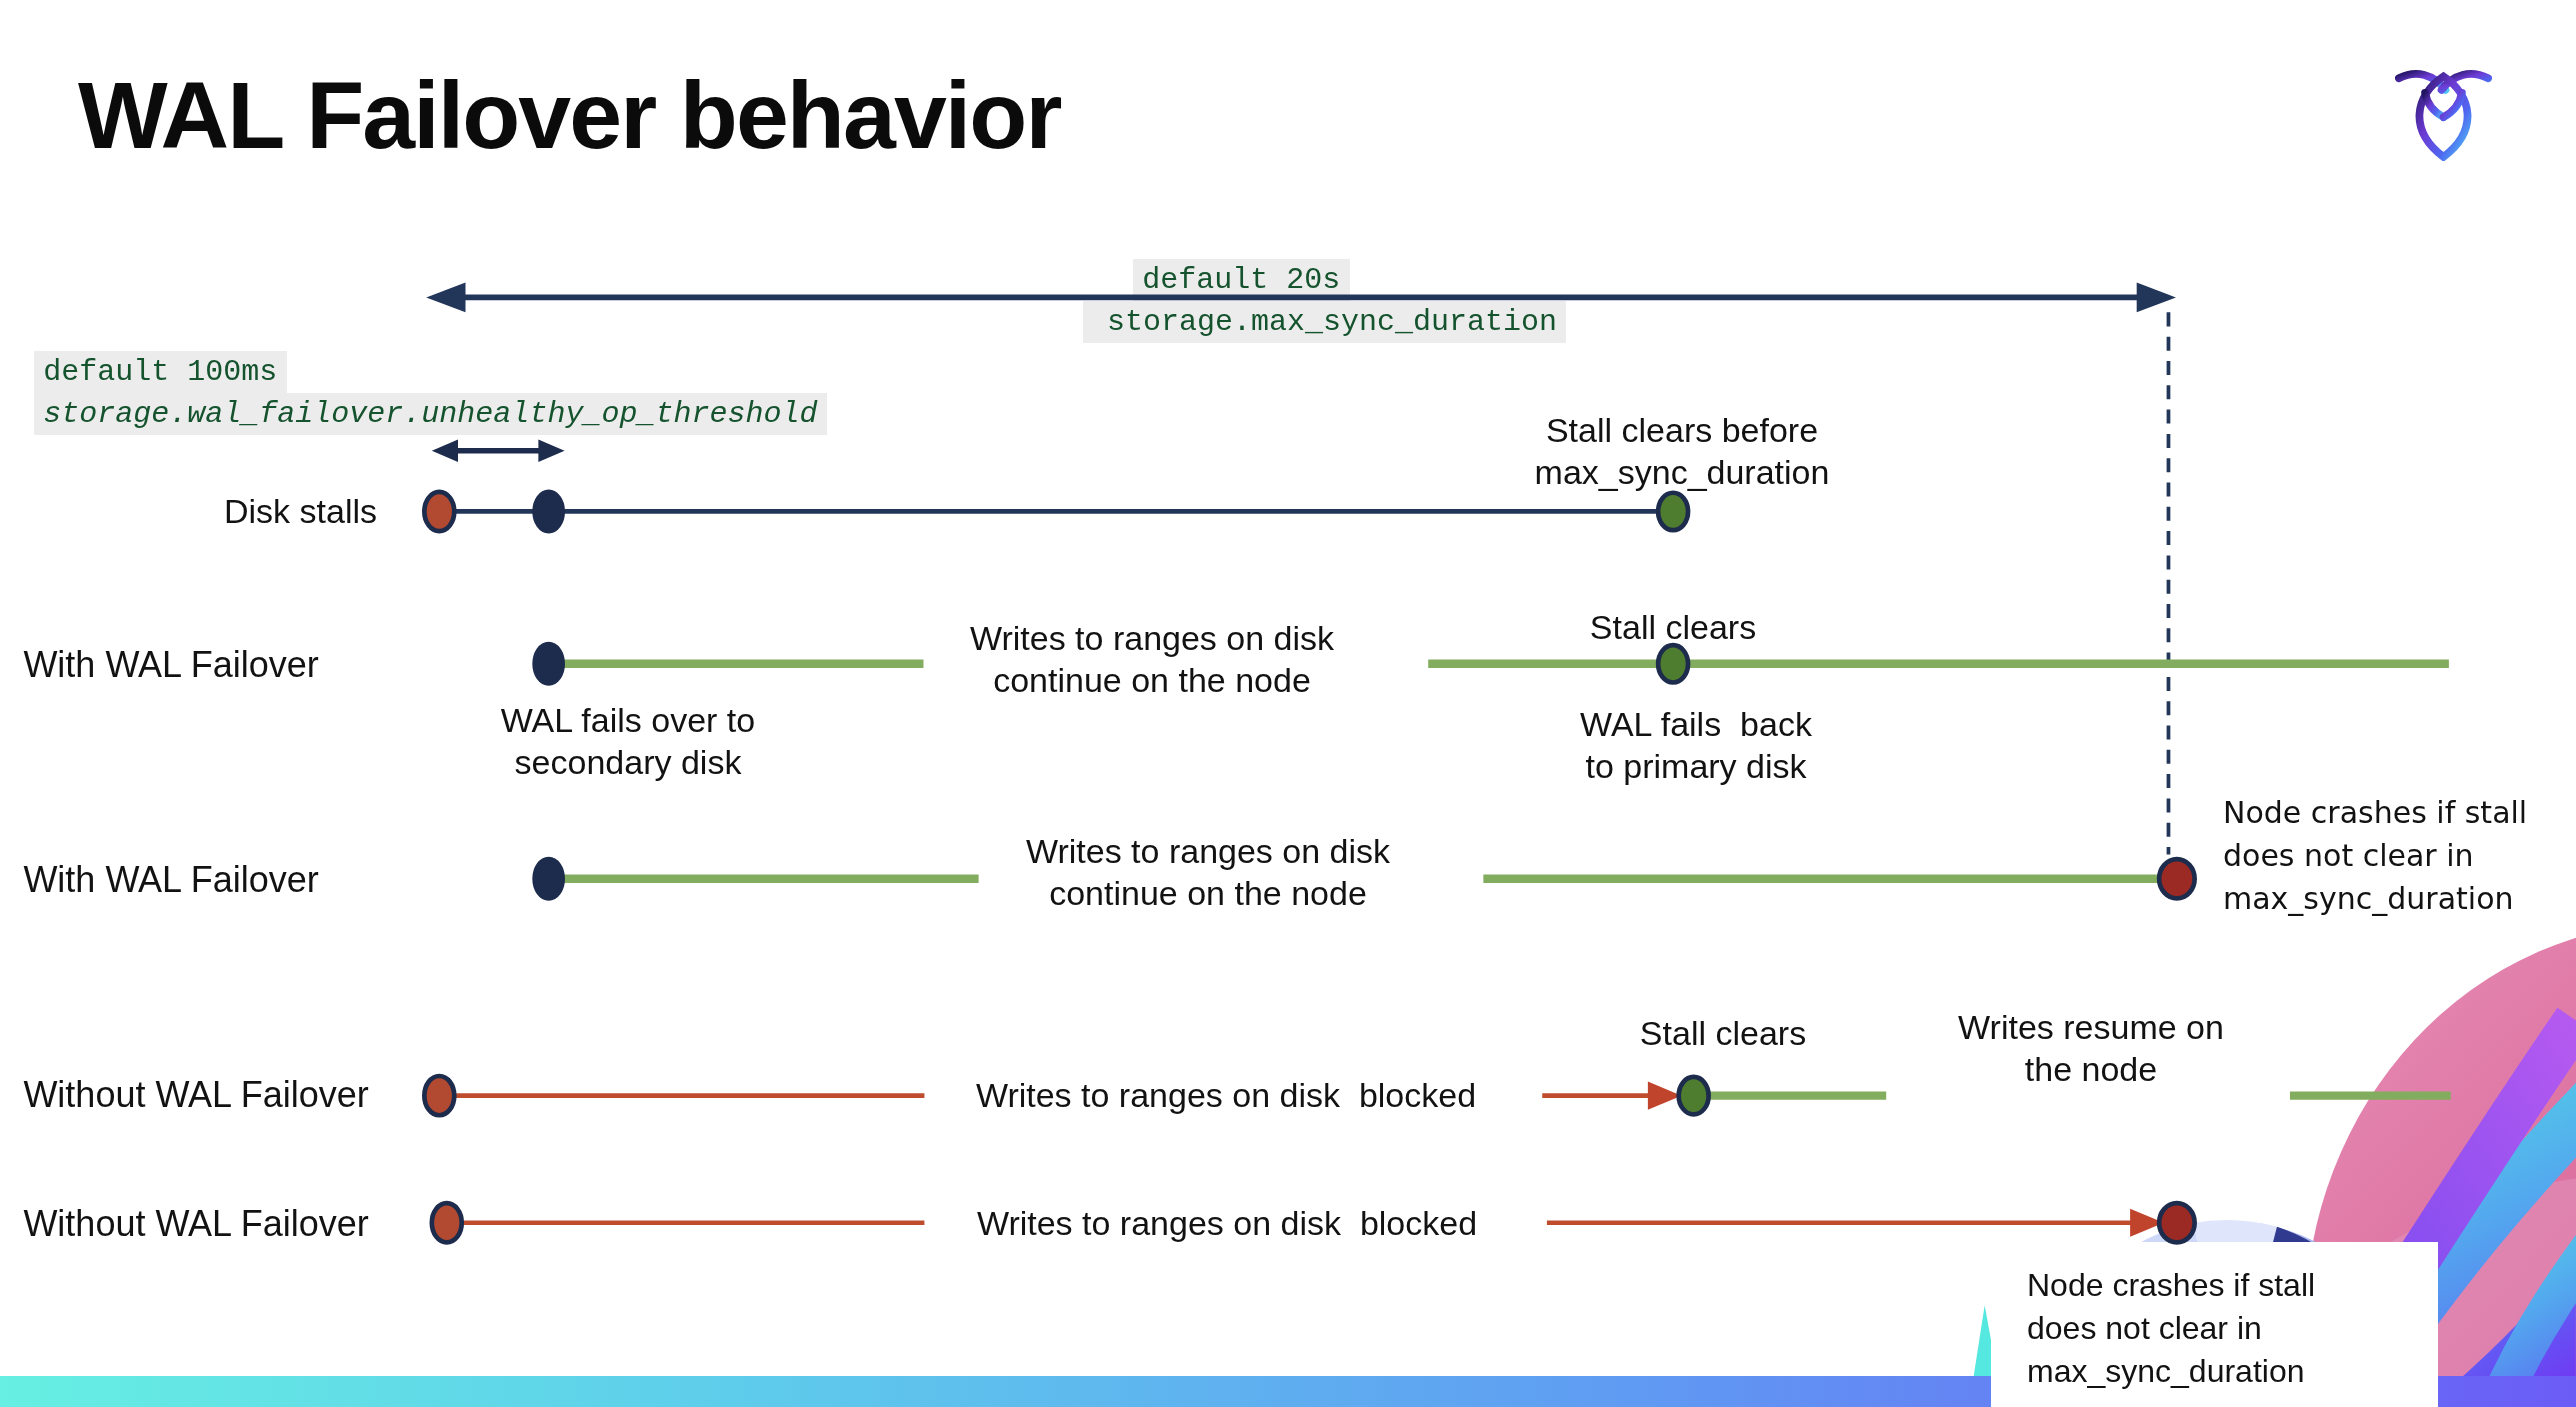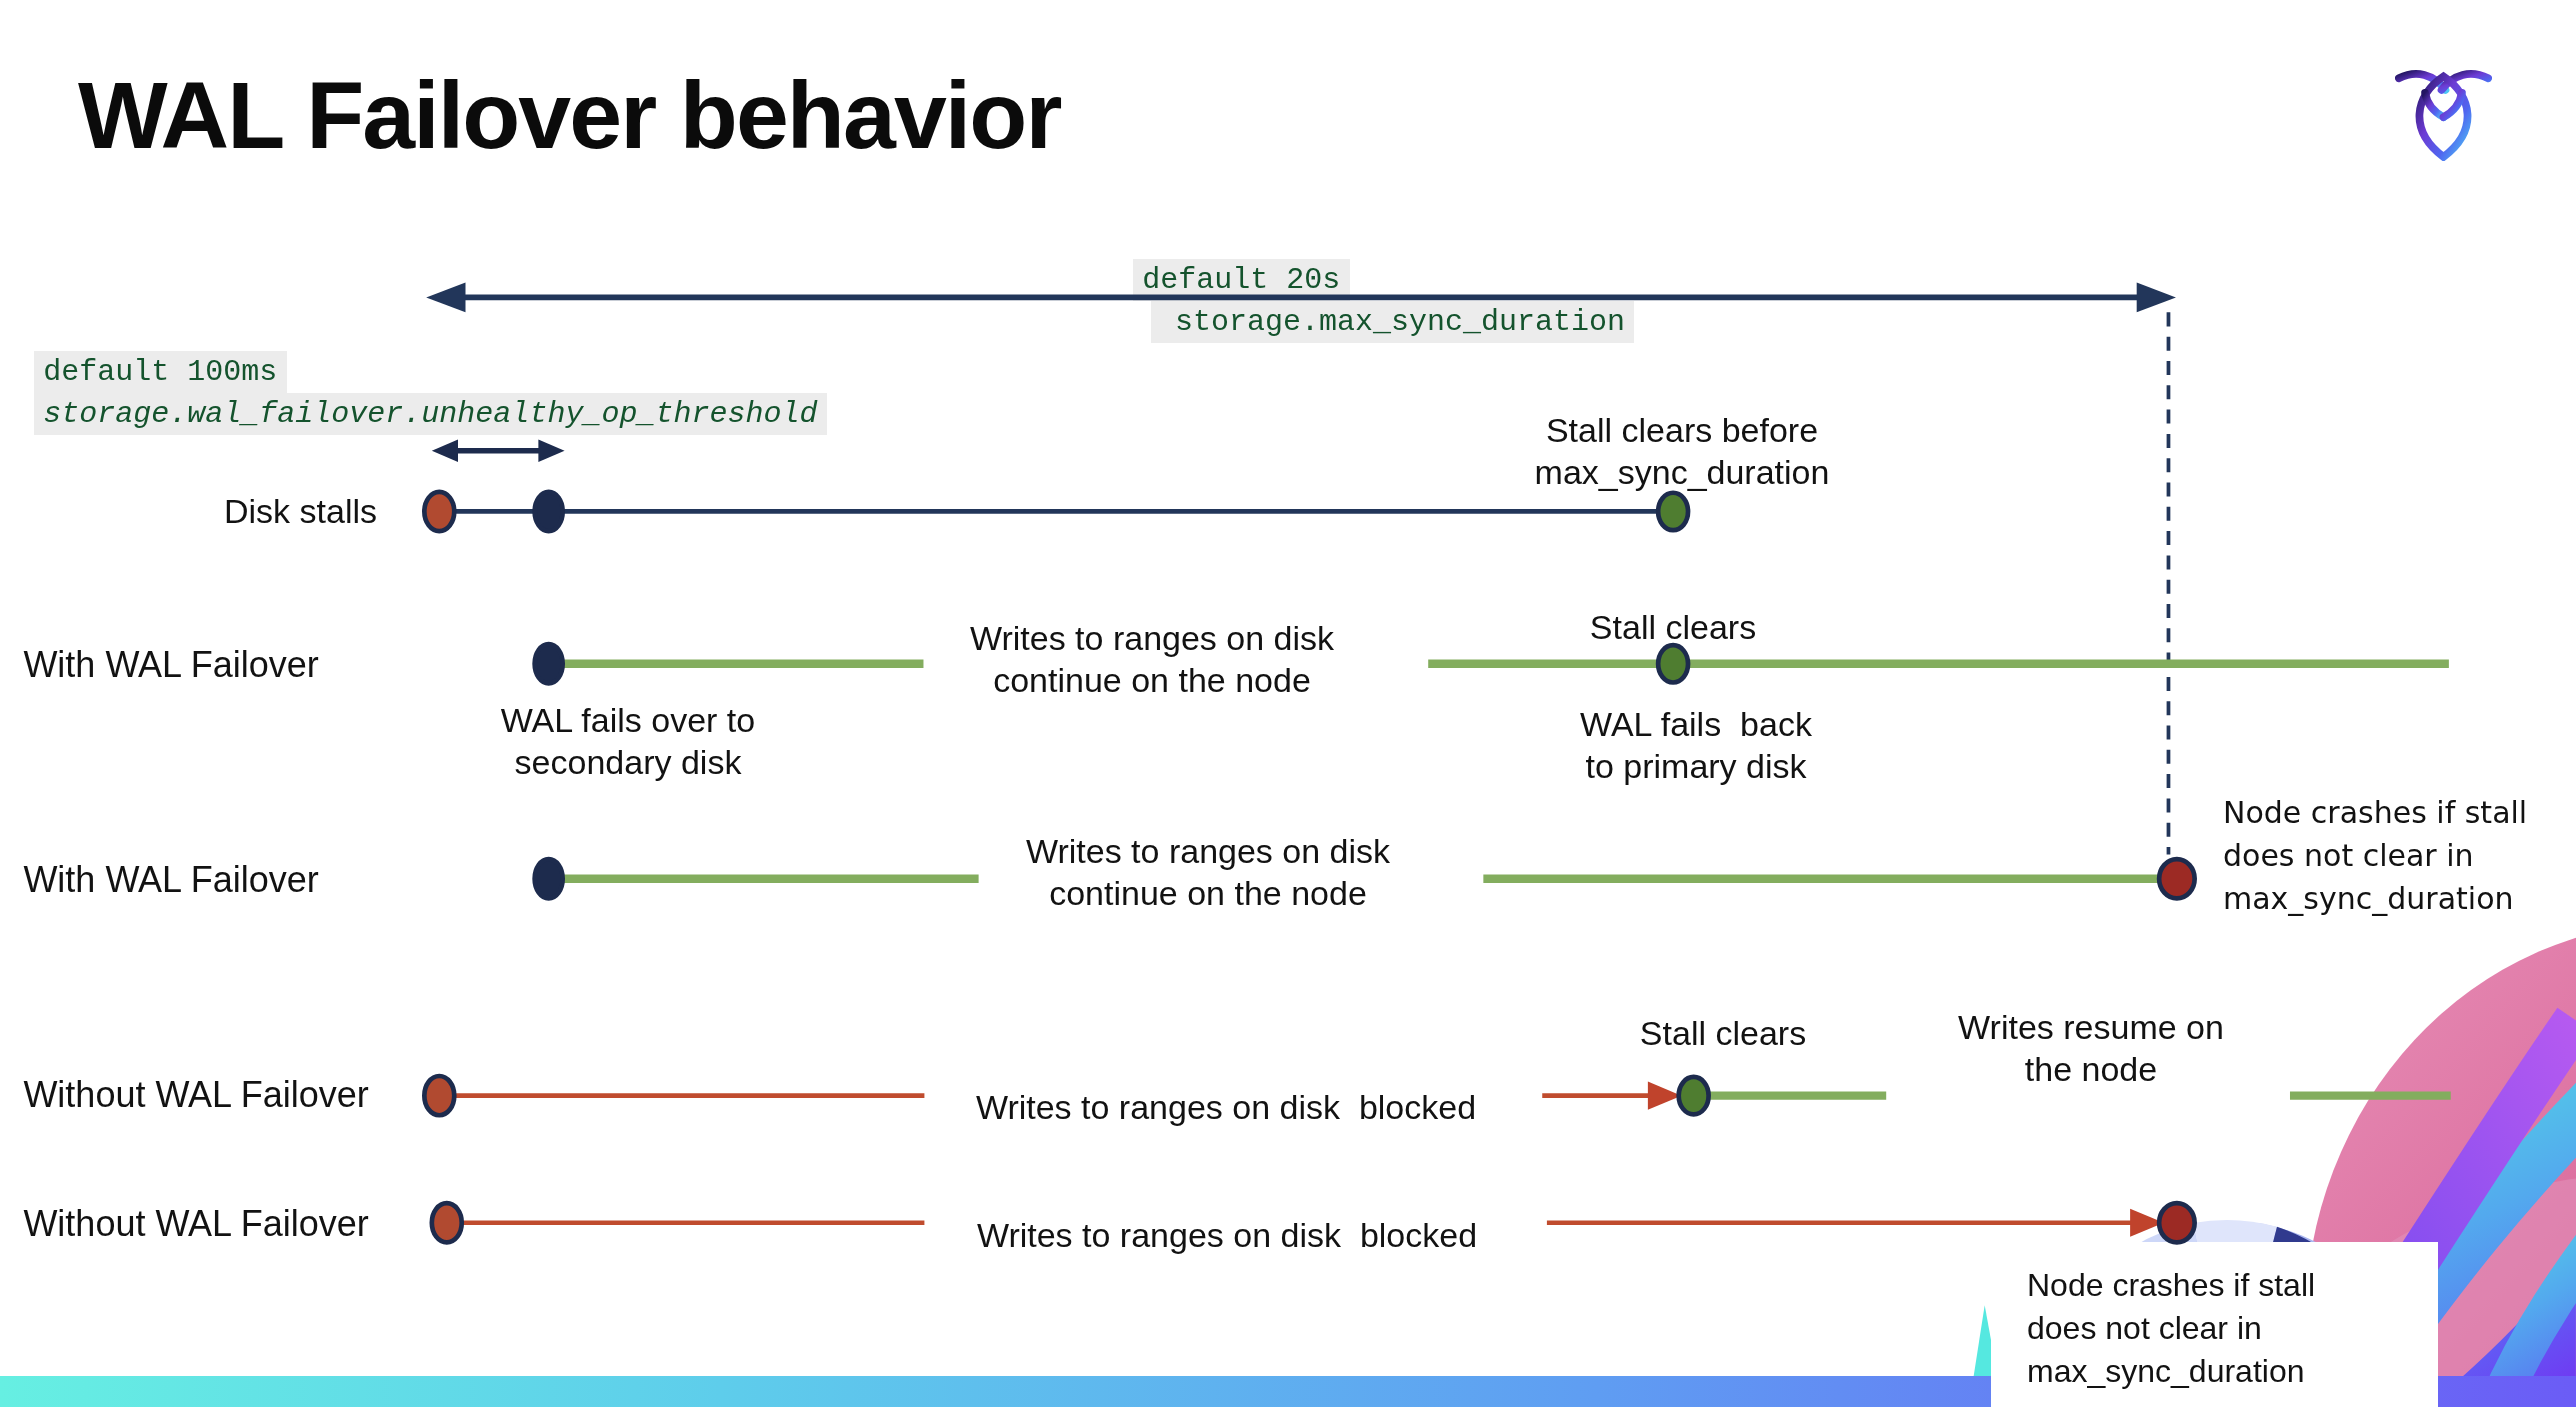--- a/index.html
+++ b/index.html
@@ -18,21 +18,21 @@
     padding:2.8px 9.3px;white-space:pre;
   }
   .row-label{
     position:absolute;transform:translateY(-50%);
     font-size:36px;color:#121212;white-space:pre;
   }
   .ann{
     position:absolute;font-size:34px;line-height:42px;color:#121212;
     text-align:center;transform:translateX(-50%);white-space:pre-wrap;
   }
-  .ann.vcenter{transform:translate(-50%,-50%);margin-top:12px;}
+  .ann.vcenter{transform:translate(-50%,-50%);}
   .ann.left-align{text-align:left;transform:none;}
   .ann.wide{font-family:"DejaVu Sans",sans-serif;font-size:30px;line-height:43px;}
   .crash-box{
     position:absolute;left:1991px;top:1242px;width:447px;height:165px;
     background:#ffffff;z-index:3;
   }
   .crash-box .txt{
     margin:22.4px 0 0 36px;font-size:32px;line-height:43px;color:#121212;
     white-space:pre-wrap;
   }
@@ -114,21 +114,21 @@
       <path d="M 96 30 C 78 21, 60 26, 48 42"></path>
       <path d="M 50 28 C 20 48, 14 84, 50 111 C 86 84, 80 48, 50 28 Z"></path>
       <path d="M 50 110 L 50 70"></path>
       <path d="M 50 70 C 39 64, 33 56, 31 45"></path>
       <path d="M 50 70 C 61 64, 67 56, 69 45"></path>
     </g>
   </svg>
 
   <div class="chips">
     <div class="mono-chip" style="left:1133px;top:259px;">default 20s</div>
-    <div class="mono-chip" style="left:1151px;top:301px;padding-left:24px;">storage.max_sync_duration</div>
+    <div class="mono-chip" style="left:1083px;top:301px;padding-left:24px;">storage.max_sync_duration</div>
     <div class="mono-chip" style="left:34px;top:351px;">default 100ms</div>
     <div class="mono-chip" style="left:34px;top:393px;font-style:italic;">storage.wal_failover.unhealthy_op_threshold</div>
   </div>
 
   <svg class="layer" width="2576" height="1408" viewBox="0 0 2756 1506">
 
     <g fill="#22365a">
       <line x1="492" y1="318" x2="2292" y2="318" stroke="#22365a" stroke-width="6"></line>
       <polygon points="456,318 498,302 498,334"></polygon>
       <polygon points="2328,318 2286,302 2286,334"></polygon>

